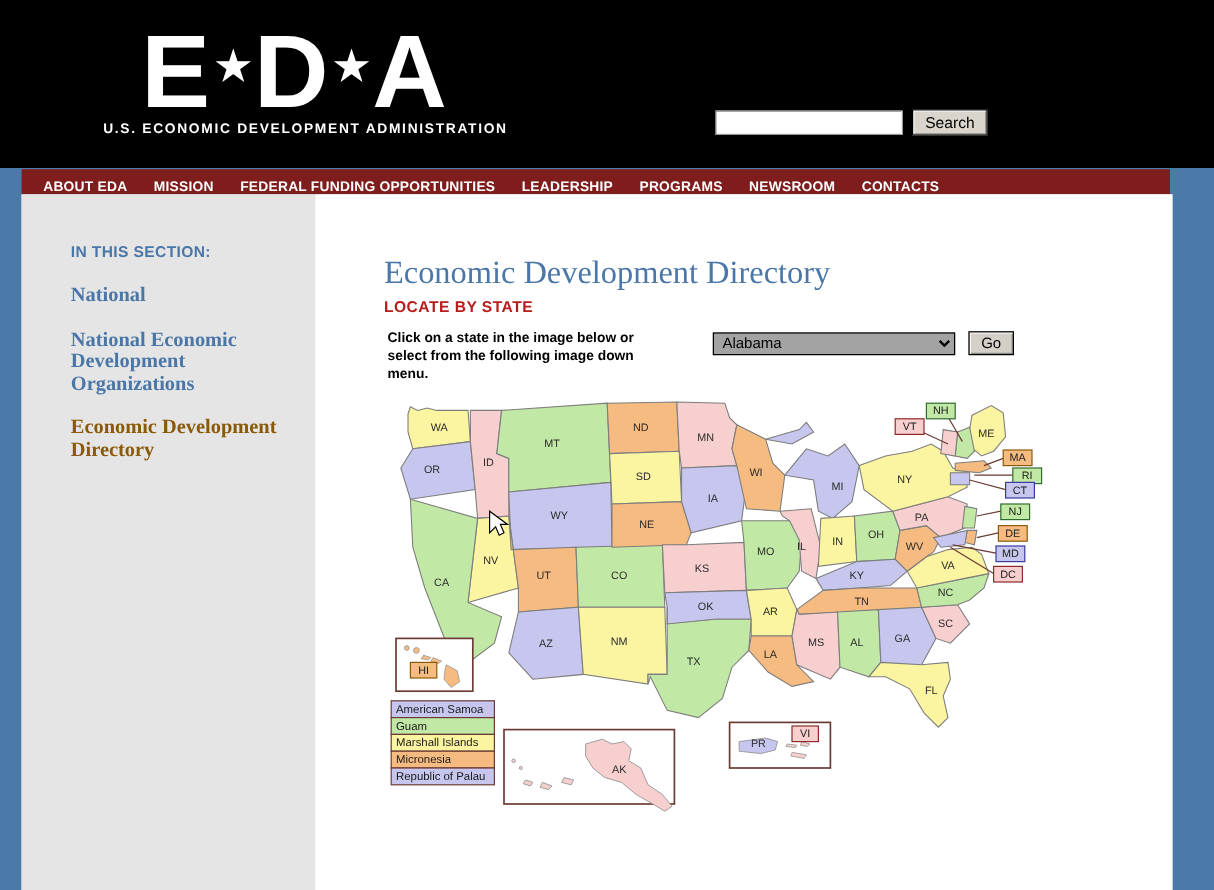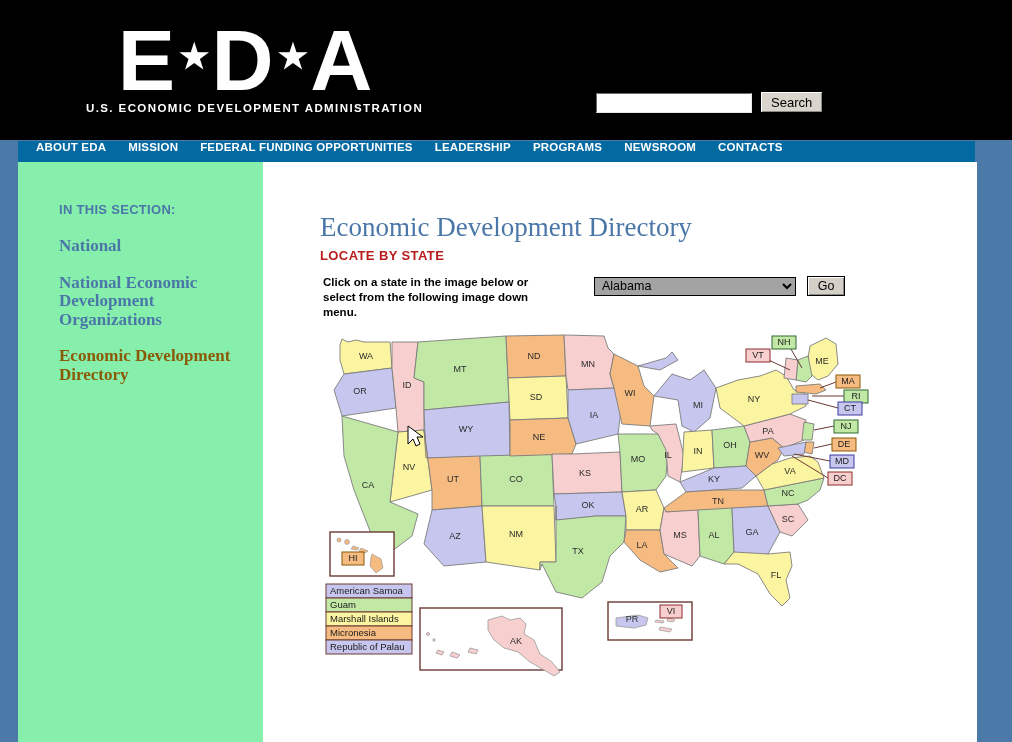--- a/index.html
+++ b/index.html
@@ -49,21 +49,21 @@
     font-size: 11.5px;
     font-weight: bold;
     letter-spacing: 1.4px;
     color: #ffffff;
     white-space: nowrap;
   }
 
   
   #search-box {
     position: absolute; left: 596px; top: 91px;
-    display: flex; align-items: flex-end;
+    display: flex; align-items: center;
   }
   #search-input {
     width: 150px; height: 16px;
     border: 1px solid #6a6a6a;
     border-right-color: #e6e6e6;
     border-bottom-color: #e6e6e6;
     background: #ffffff;
     font-family: "Liberation Sans", sans-serif;
     font-size: 12px;
     padding: 1px 2px;
@@ -80,22 +80,22 @@
     font-family: "Liberation Sans", sans-serif;
     font-size: 13px;
     color: #000000;
     cursor: pointer;
   }
 
   
   #navbar {
     position: absolute; left: 18px; top: 141px;
     width: 957px; height: 21px;
-    background: #0369a1;
-    display: flex; align-items: flex-start;
+    background: #7f1d1d;
+    display: flex; align-items: flex-end;
   }
   .nav-item {
     color: #ffffff;
     font-size: 11.5px;
     font-weight: bold;
     letter-spacing: 0.2px;
     white-space: nowrap;
     cursor: pointer;
     padding: 0;
   }
@@ -104,21 +104,21 @@
 
   
   #content-wrap {
     position: absolute; left: 18px; top: 162px;
     width: 959px; height: 580px;
     background: #ffffff;
   }
   #sidebar {
     position: absolute; left: 0; top: 0;
     width: 245px; height: 580px;
-    background: #86efac;
+    background: #e5e5e5;
   }
   #sidebar-inner { padding: 40px 0 0 41px; width: 200px; }
   #in-this-section {
     font-size: 13px; font-weight: bold;
     color: #4a77a8;
     letter-spacing: 0.3px;
     margin-bottom: 20px;
   }
   .side-link {
     display: block;

